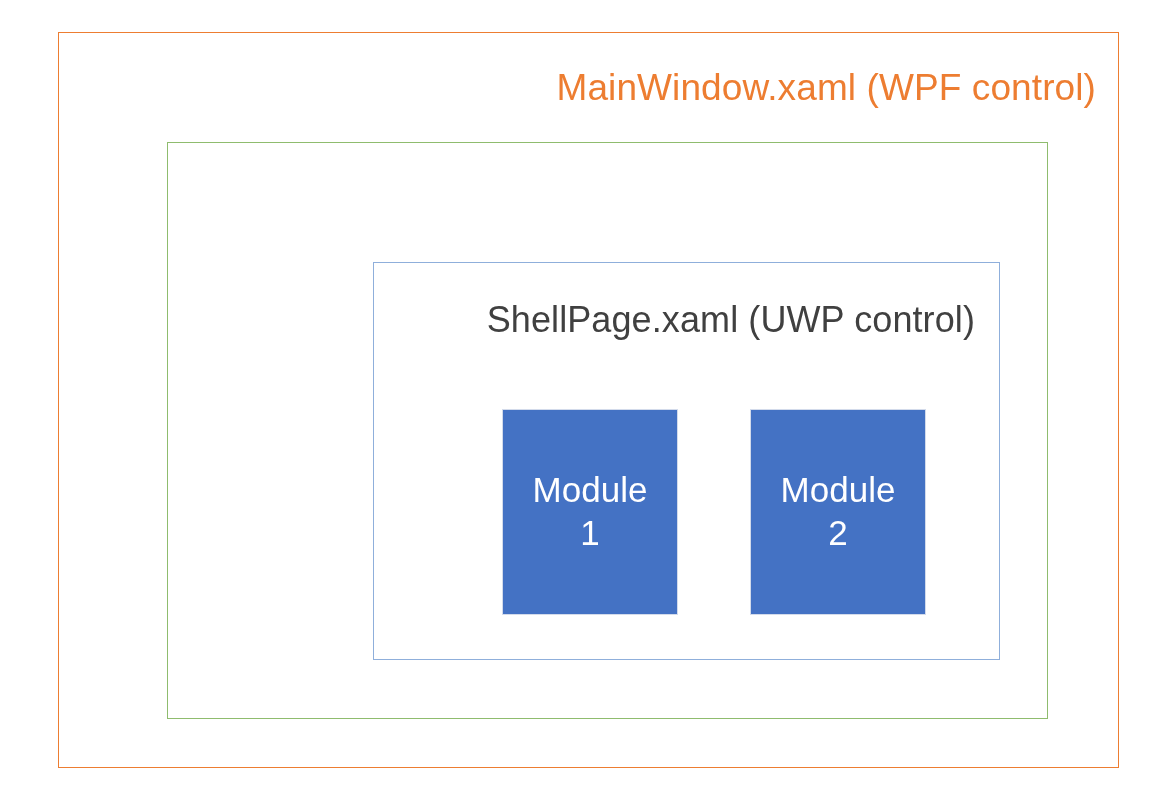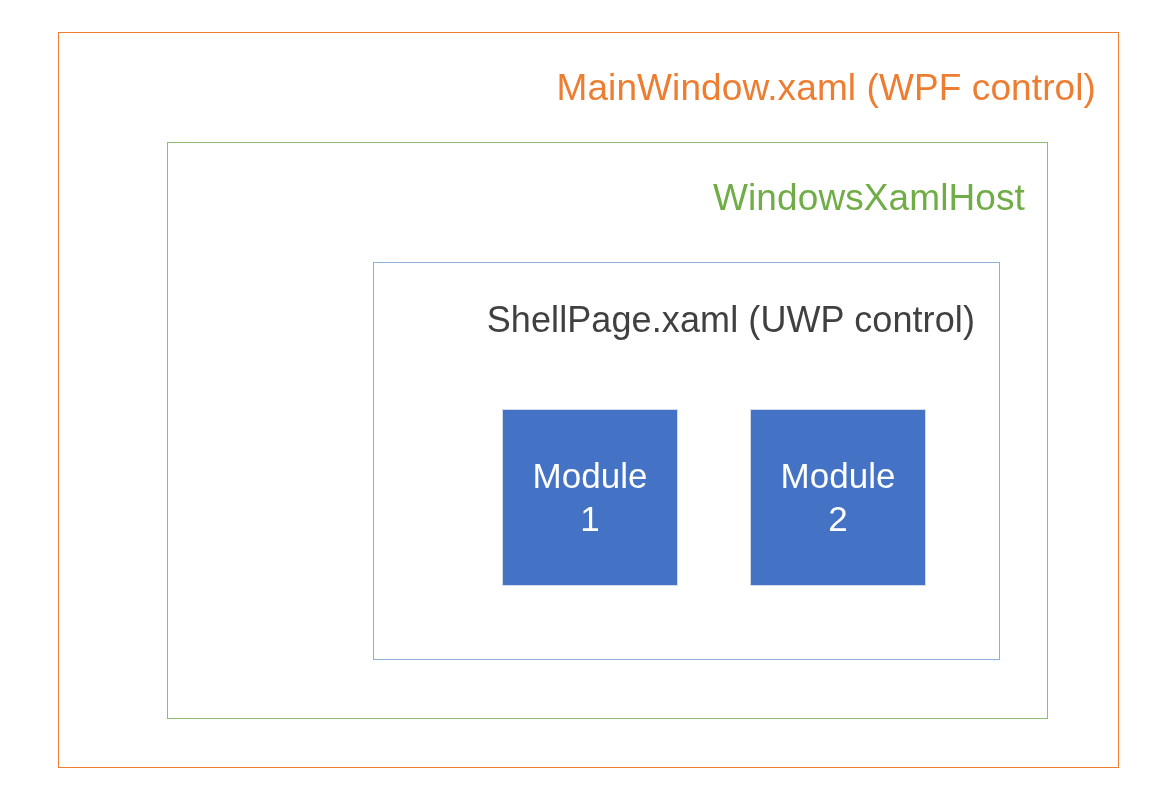--- a/index.html
+++ b/index.html
@@ -79,21 +79,21 @@
     right: 24px;
     font-size: 36px;
     color: #404040;
   }
 
   
   .module-block {
     position: absolute;
     box-sizing: border-box;
     width: 176px;
-    height: 177px;
+    height: 206px;
     background: #4472C4;
     border: 1px solid #d3dbeb;
     display: flex;
     align-items: center;
     justify-content: center;
     text-align: center;
     color: #ffffff;
     font-size: 35px;
     line-height: 1.22;
     font-weight: 400;
@@ -118,21 +118,20 @@
 <body>
 
 <div id="diagram-canvas">
 
   <div id="outer-box" class="container-box">
 
     <div id="outer-caption" class="box-caption">MainWindow.xaml (WPF control)</div>
 
     <div id="middle-box" class="container-box">
 
-      <div id="middle-caption" class="box-caption">WindowsXamlHost</div>
 
       <div id="inner-box" class="container-box">
 
         <div id="inner-caption" class="box-caption">ShellPage.xaml (UWP control)</div>
 
         <div id="module-1" class="module-block">
           <span>
             <span class="module-label">Module</span>
             <span class="module-label">1</span>
           </span>

